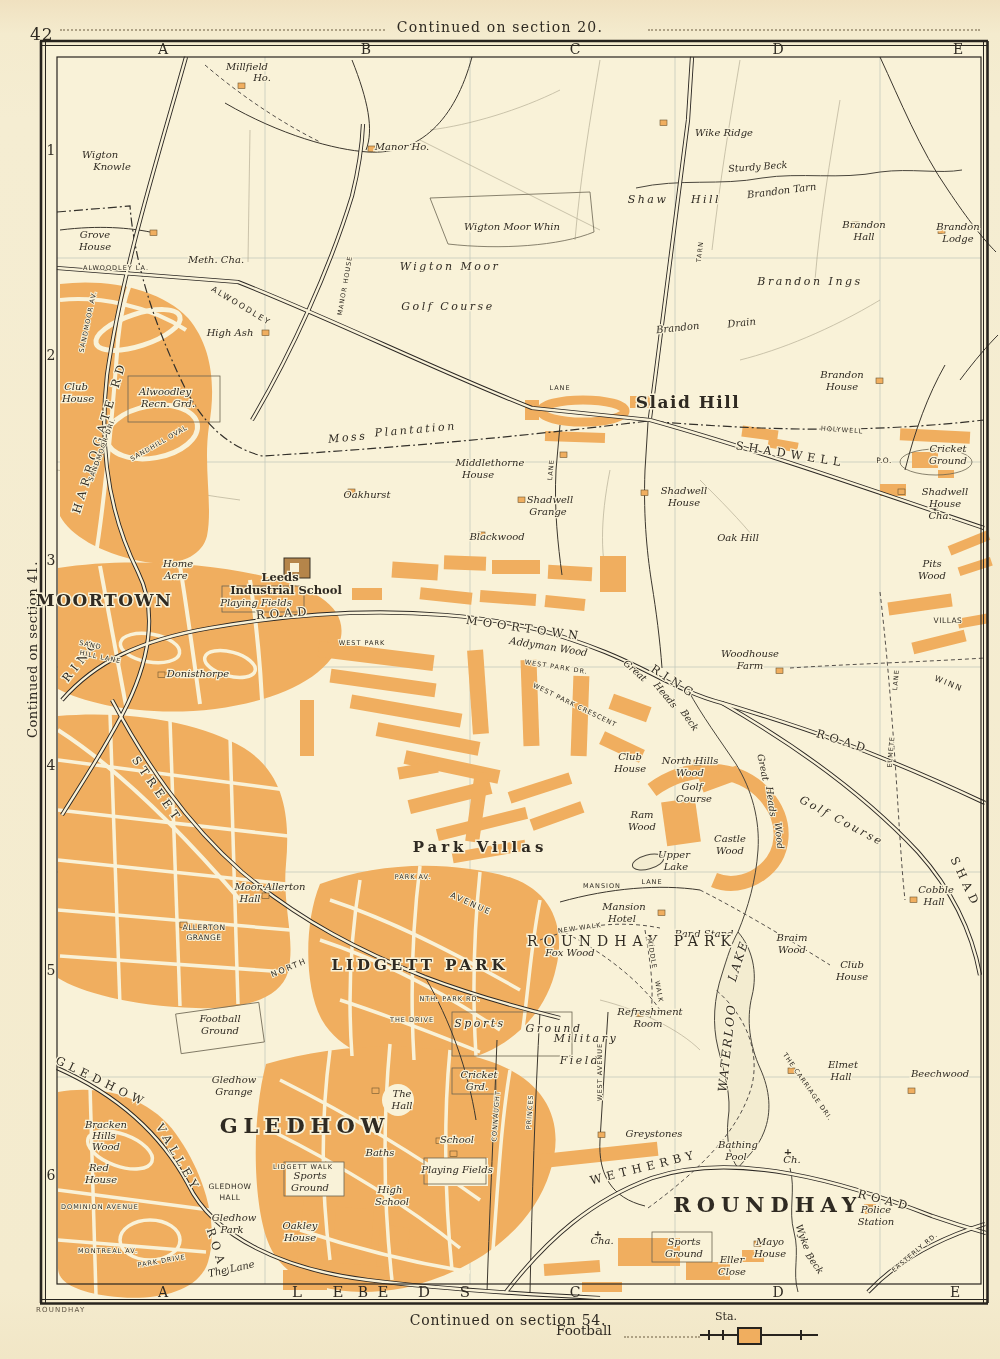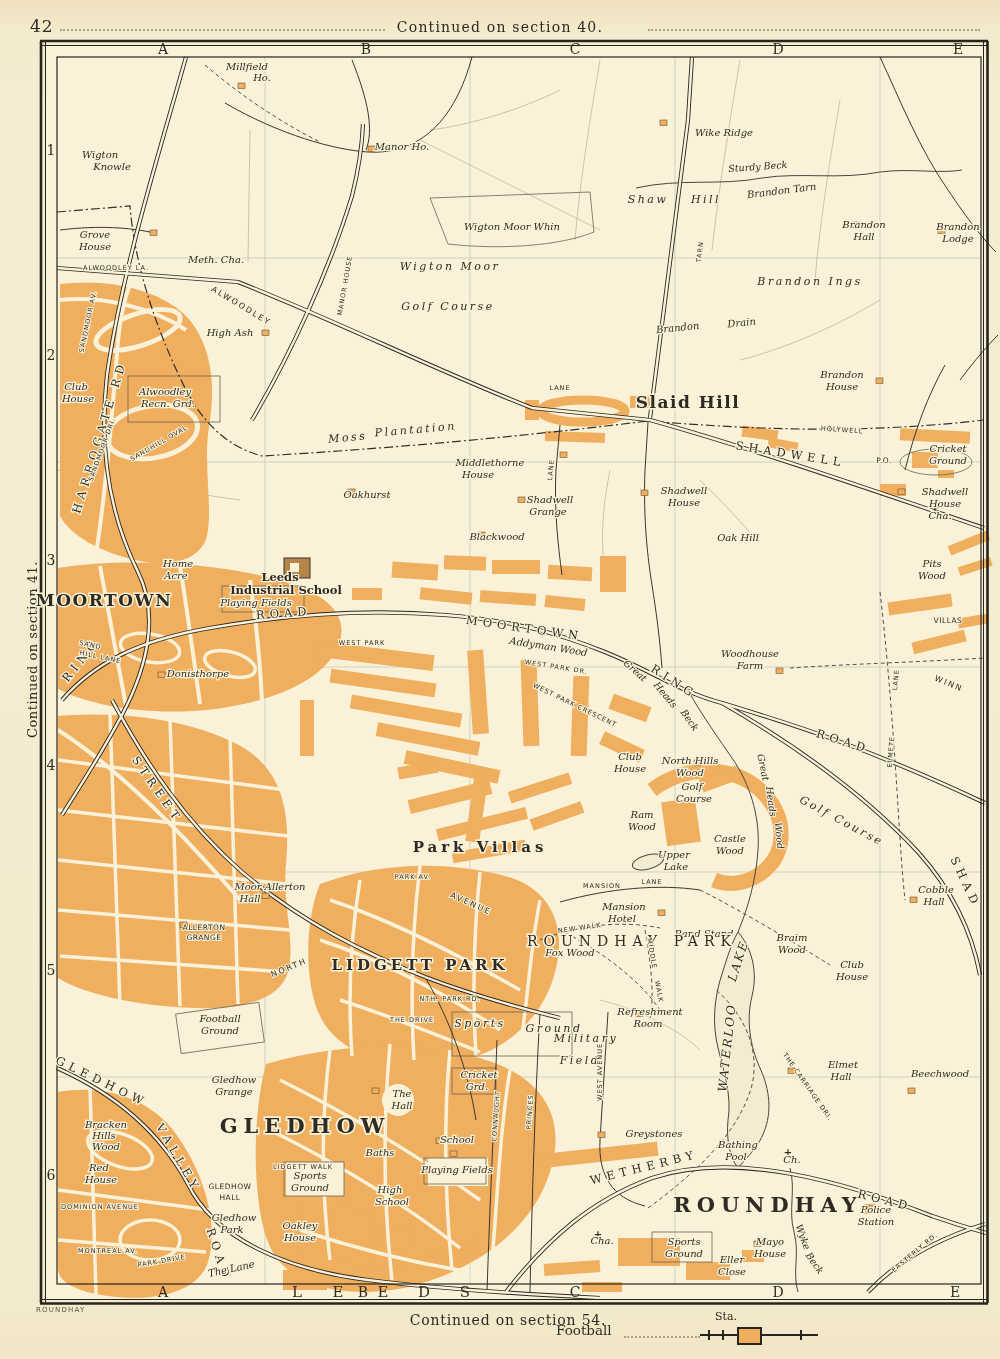--- a/index.html
+++ b/index.html
@@ -1,20 +1,20 @@
 <!DOCTYPE html>
 <html><head>
 <meta charset="utf-8">
 <style>
   html,body{margin:0;padding:0;background:#d9cba6;}
   .page{position:relative;width:1000px;height:1359px;overflow:hidden;
         background:linear-gradient(180deg,#f0e1c0 0px,#f4ebce 34px,#f5edd2 120px,#f4ebce 1290px,#f1e6c6 100%);
         font-family:"DejaVu Serif", "Liberation Serif", serif;color:#2f2a22;}
   .abs{position:absolute;}
-  .pageno{left:30px;top:16px;font-size:17px;letter-spacing:1px;}
+  .pageno{left:30px;top:24px;font-size:17px;letter-spacing:1px;}
   .cont-top{left:0;top:19px;width:1000px;text-align:center;font-size:14px;letter-spacing:1.2px;}
   .leader{position:absolute;border-top:2px dotted rgba(92,76,48,.45);height:0;}
   .cont-left{left:-80px;top:642px;width:224px;text-align:center;font-size:13px;letter-spacing:.5px;
              transform:rotate(-90deg);}
   .cont-bottom{left:8px;top:1312px;width:1000px;text-align:center;font-size:14px;letter-spacing:.8px;}
   .copyright{left:36px;top:1306px;font-size:7px;font-family:"DejaVu Sans","Liberation Sans",sans-serif;
              letter-spacing:1.2px;color:#5d5343;}
   .legend-note{left:110px;top:1318px;width:480px;text-align:center;font-style:italic;font-size:10.5px;
                line-height:1.2;color:#3a342a;}
   .railways{left:556px;top:1322px;font-size:13.5px;}
@@ -40,21 +40,21 @@
   .t-grid{font:400 14px "DejaVu Serif",serif;}
   .t-gridbig{font:400 15px "DejaVu Serif",serif;}
   .t-cross{font:700 10px "DejaVu Sans",sans-serif;}
 </style>
 </head>
 <body>
 
 <div class="page">
 
   <div class="abs pageno">42</div>
-  <div class="abs cont-top">Continued on section 40.</div>
+  <div class="abs cont-top">Continued on section 20.</div>
   <div class="leader" style="left:60px;top:29px;width:325px;"></div>
   <div class="leader" style="left:648px;top:29px;width:332px;"></div>
   <div class="abs cont-left">Continued on section 41.</div>
   <div class="abs cont-bottom">Continued on section 54.</div>
   <div class="abs copyright">ROUNDHAY</div>
   <div class="abs railways">Football</div>
   <div class="leader rail-leader"></div>
   <div class="abs rail-line"></div>
   <div class="abs rail-tick" style="left:708px;"></div>
   <div class="abs rail-tick" style="left:722px;"></div>

